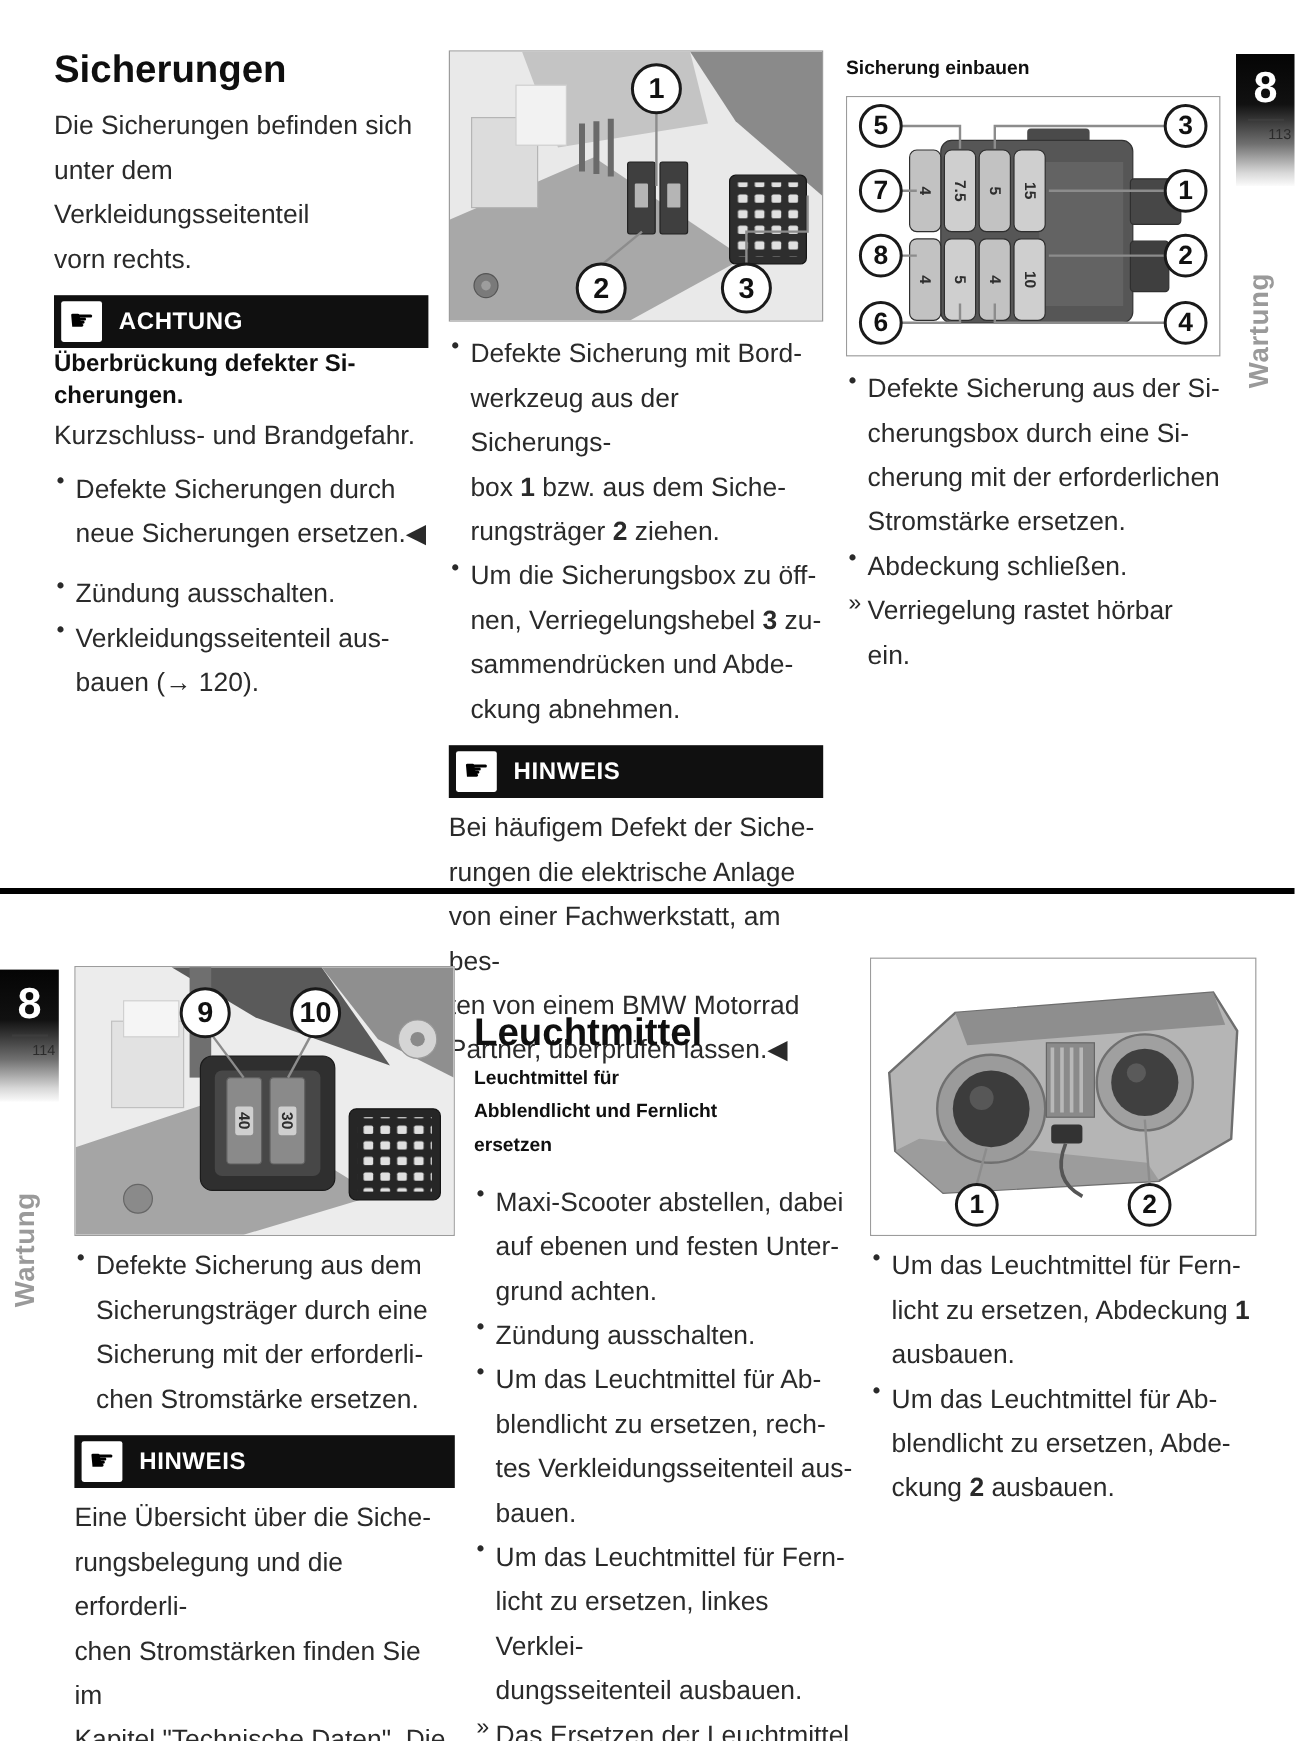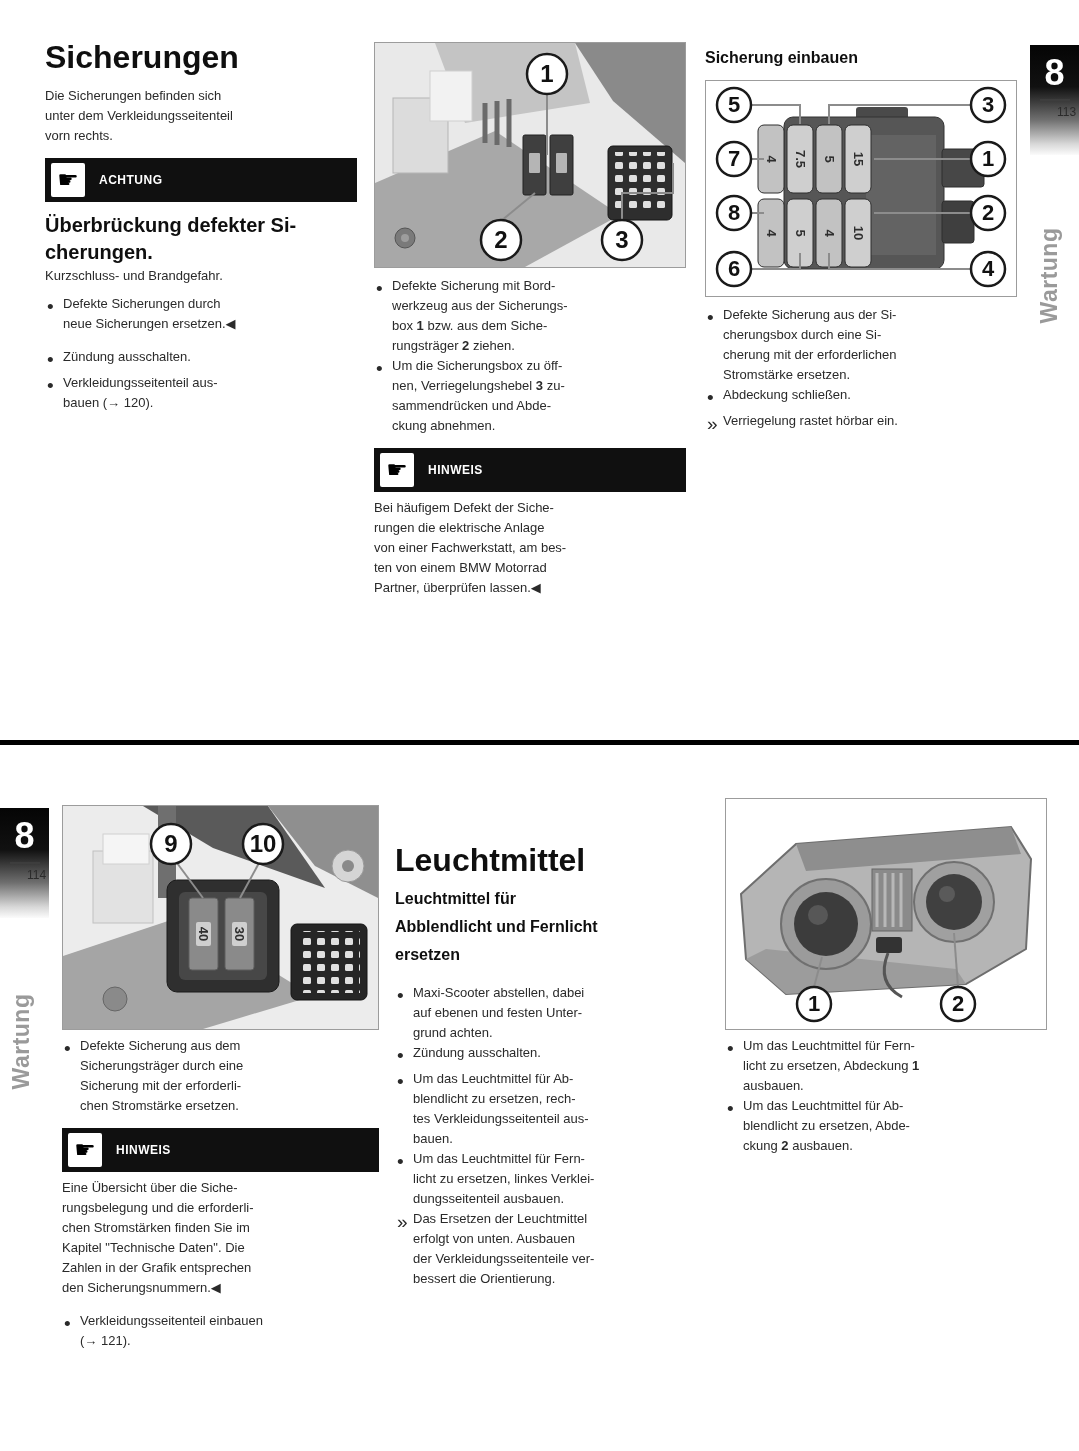--- a/index.html
+++ b/index.html
@@ -7,28 +7,28 @@
          font-family:"Liberation Sans","DejaVu Sans",sans-serif;color:#2a2a2a;}
   .col{position:absolute;}
   .tc1{left:45px;top:42px;width:312px;}
   .tc2{left:374px;top:42px;width:312px;}
   .tc3{left:705px;top:44px;width:312px;}
   .bc1{left:62px;top:805px;width:317px;}
   .bc2{left:395px;top:845px;width:316px;}
   .bc3{left:725px;top:798px;width:322px;}
   .h1{font-size:32px;font-weight:bold;line-height:30px;color:#0f0f0f;margin:0 0 14px;}
   .h2{font-size:16px;font-weight:bold;line-height:28px;color:#0f0f0f;margin:0 0 8px;}
-  .body,.bt{font-size:13px;line-height:20px;}
+  .body,.bt{font-size:22px;line-height:37px;}
   .ml{white-space:pre-line;}
   .b{font-weight:bold;}
-  .warn-title{font-size:20px;font-weight:bold;line-height:27px;color:#0f0f0f;margin-top:10px;white-space:pre-line;}
+  .warn-title{font-size:20px;font-weight:bold;line-height:27px;color:#0f0f0f;white-space:pre-line;}
   .alert{background:#101010;height:44px;display:flex;align-items:center;gap:14px;padding-left:6px;margin:12px 0 0;}
   .alert-icon{width:34px;height:34px;background:#fff;border-radius:2px;display:flex;align-items:center;justify-content:center;
               font-size:24px;color:#000;line-height:1;}
-  .alert-label{color:#fff;font-weight:bold;font-size:12px;letter-spacing:.5px;}
+  .alert-label{color:#fff;font-weight:bold;font-size:20px;letter-spacing:.5px;}
   .li{display:flex;margin-left:2px;}
   .mk{width:16px;flex:none;font-size:19px;line-height:26px;}
   .bt{flex:1;white-space:pre-line;}
   .sp{margin-top:13px;}
   .imgbox{box-sizing:border-box;border:1px solid #9c9c9c;background:#fff;}
   .imgbox svg{display:block;}
   .mt8{margin-top:8px;} .mt10{margin-top:6px;}
   .tab{position:absolute;width:49px;height:110px;text-align:center;
        background:linear-gradient(180deg,#050505 0%,#111 38%,#6f6f6f 68%,#d8d8d8 90%,#fbfbfb 100%);}
   .tab-r{right:0;top:45px;}

